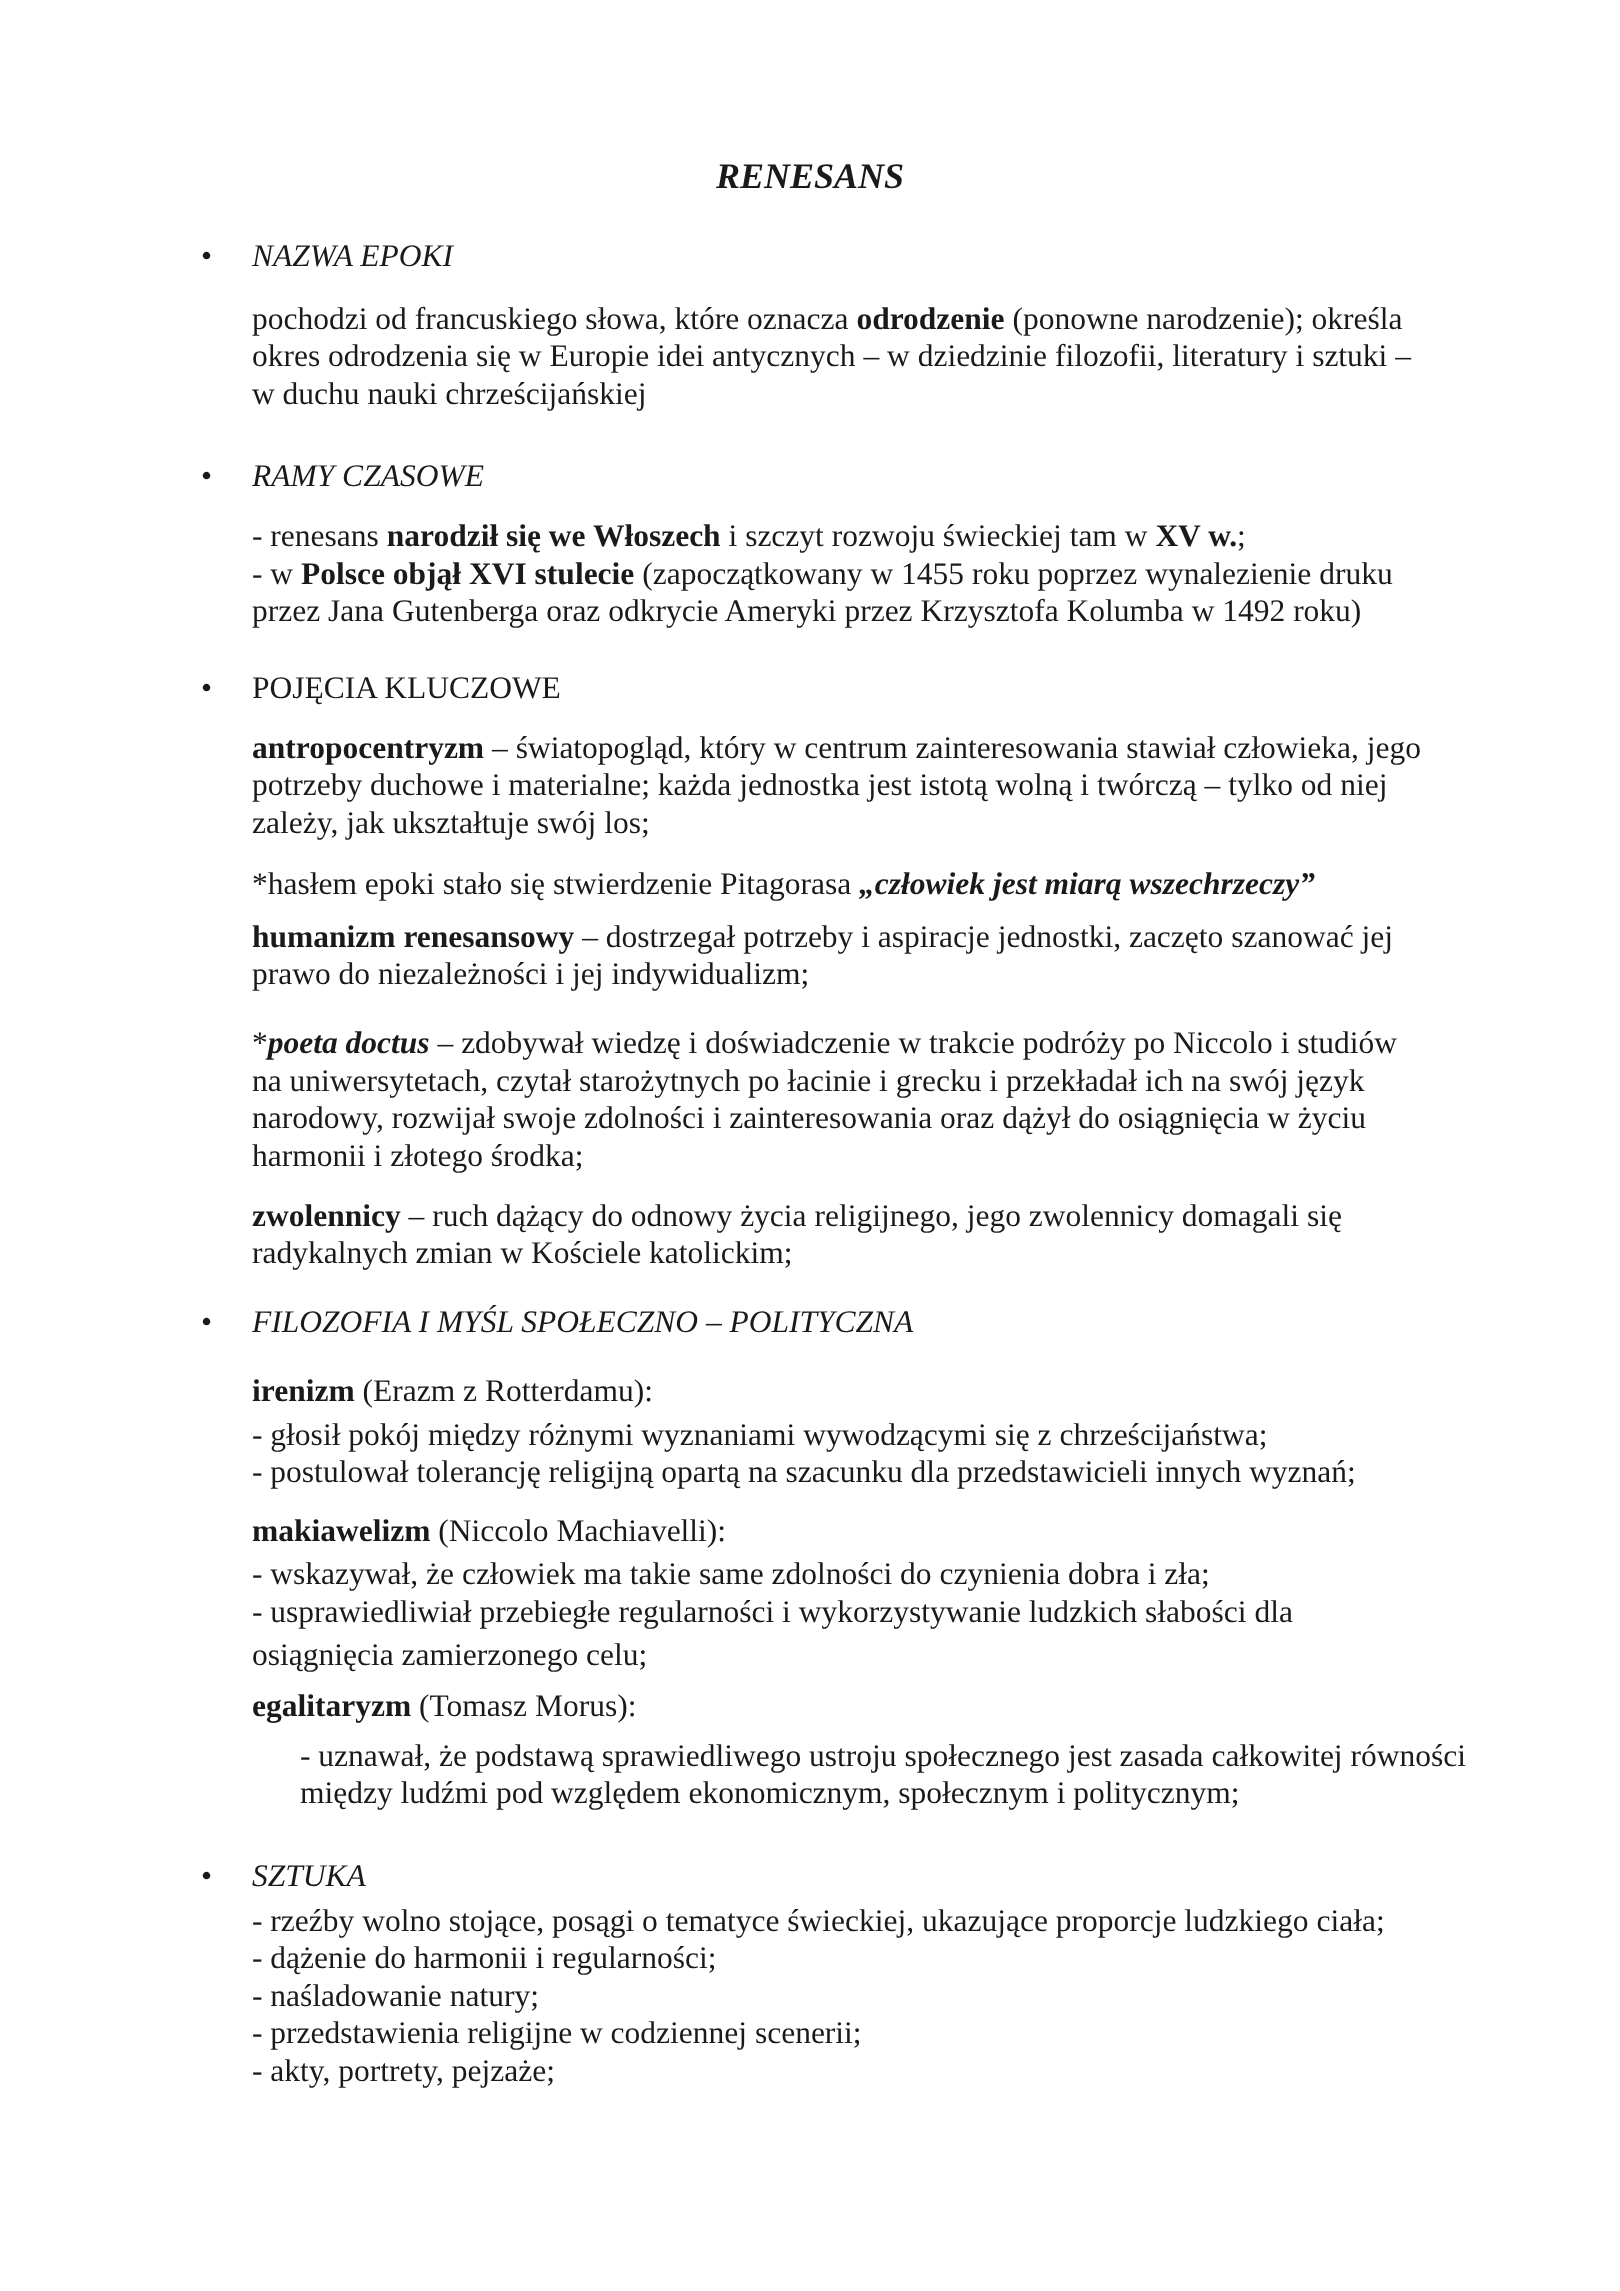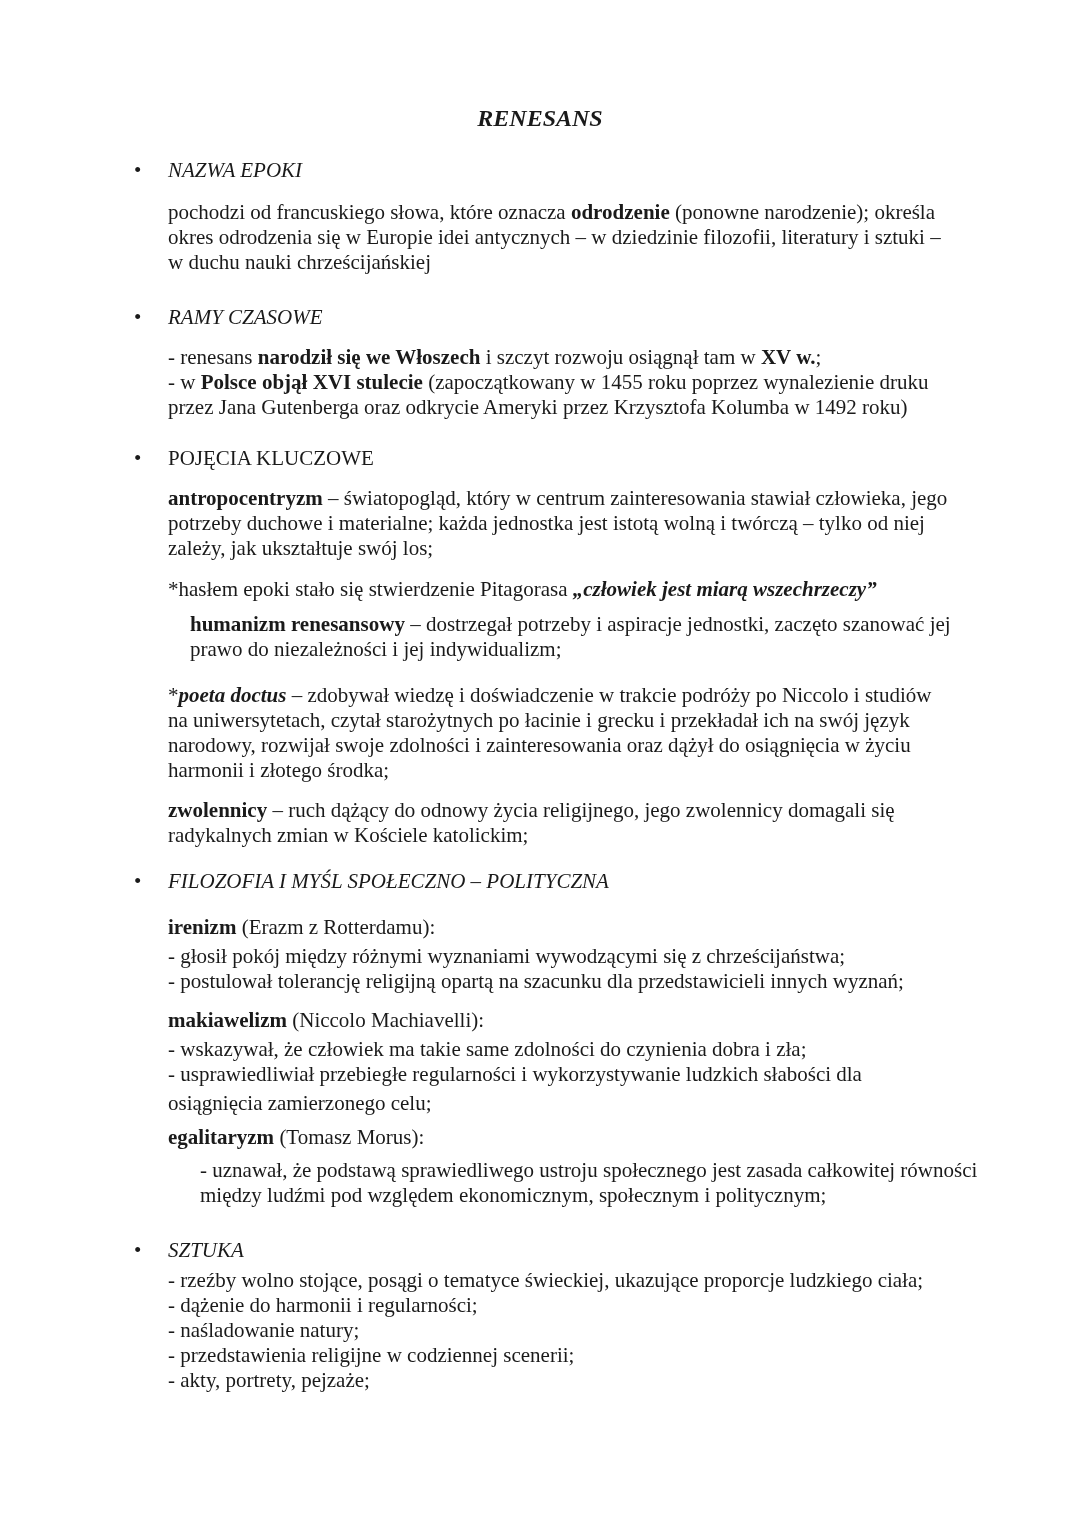--- a/index.html
+++ b/index.html
@@ -75,38 +75,38 @@
         <span class="line"><span>pochodzi od francuskiego słowa, które oznacza </span><span style="font-weight: bold;">odrodzenie</span><span> (ponowne narodzenie); określa</span></span>
         <span class="line"><span>okres odrodzenia się w Europie idei antycznych – w dziedzinie filozofii, literatury i sztuki –</span></span>
         <span class="line"><span>w duchu nauki chrześcijańskiej</span></span>
       </div>
   </div>
 
   <div class="section" style="top:305px;">
     <span class="bullet">•</span>
     <span class="heading italic">RAMY CZASOWE</span>
     <div class="block" style="top:40px;">
-        <span class="line"><span>- renesans </span><span style="font-weight: bold;">narodził się we Włoszech</span><span> i szczyt rozwoju osiągnął tam w </span><span style="font-weight: bold;">XV w.</span><span>;</span></span>
+        <span class="line"><span>- renesans </span><span style="font-weight: bold;">narodził się we Włoszech</span><span> i szczyt rozwoju świeckiej tam w </span><span style="font-weight: bold;">XV w.</span><span>;</span></span>
         <span class="line"><span>- w </span><span style="font-weight: bold;">Polsce objął XVI stulecie</span><span> (zapoczątkowany w 1455 roku poprzez wynalezienie druku</span></span>
         <span class="line"><span>przez Jana Gutenberga oraz odkrycie Ameryki przez Krzysztofa Kolumba w 1492 roku)</span></span>
       </div>
   </div>
 
   <div class="section" style="top:446px;">
     <span class="bullet">•</span>
     <span class="heading">POJĘCIA KLUCZOWE</span>
     <div class="block" style="top:40px;">
         <span class="line"><span style="font-weight: bold;">antropocentryzm</span><span> – światopogląd, który w centrum zainteresowania stawiał człowieka, jego</span></span>
         <span class="line"><span>potrzeby duchowe i materialne; każda jednostka jest istotą wolną i twórczą – tylko od niej</span></span>
         <span class="line"><span>zależy, jak ukształtuje swój los;</span></span>
       </div>
     <div class="block" style="top:131px;">
         <span class="line"><span>*hasłem epoki stało się stwierdzenie Pitagorasa </span><span style="font-weight: bold; font-style: italic;">„człowiek jest miarą wszechrzeczy”</span></span>
       </div>
-    <div class="block" style="top:166px;margin-left:22px;">
+    <div class="block" style="top:166px;">
         <span class="line"><span style="font-weight: bold;">humanizm renesansowy</span><span> – dostrzegał potrzeby i aspiracje jednostki, zaczęto szanować jej</span></span>
         <span class="line"><span>prawo do niezależności i jej indywidualizm;</span></span>
       </div>
     <div class="block" style="top:237px;">
         <span class="line"><span>*</span><span style="font-weight: bold; font-style: italic;">poeta doctus</span><span> – zdobywał wiedzę i doświadczenie w trakcie podróży po Niccolo i studiów</span></span>
         <span class="line"><span>na uniwersytetach, czytał starożytnych po łacinie i grecku i przekładał ich na swój język</span></span>
         <span class="line"><span>narodowy, rozwijał swoje zdolności i zainteresowania oraz dążył do osiągnięcia w życiu</span></span>
         <span class="line"><span>harmonii i złotego środka;</span></span>
       </div>
     <div class="block" style="top:352px;">

